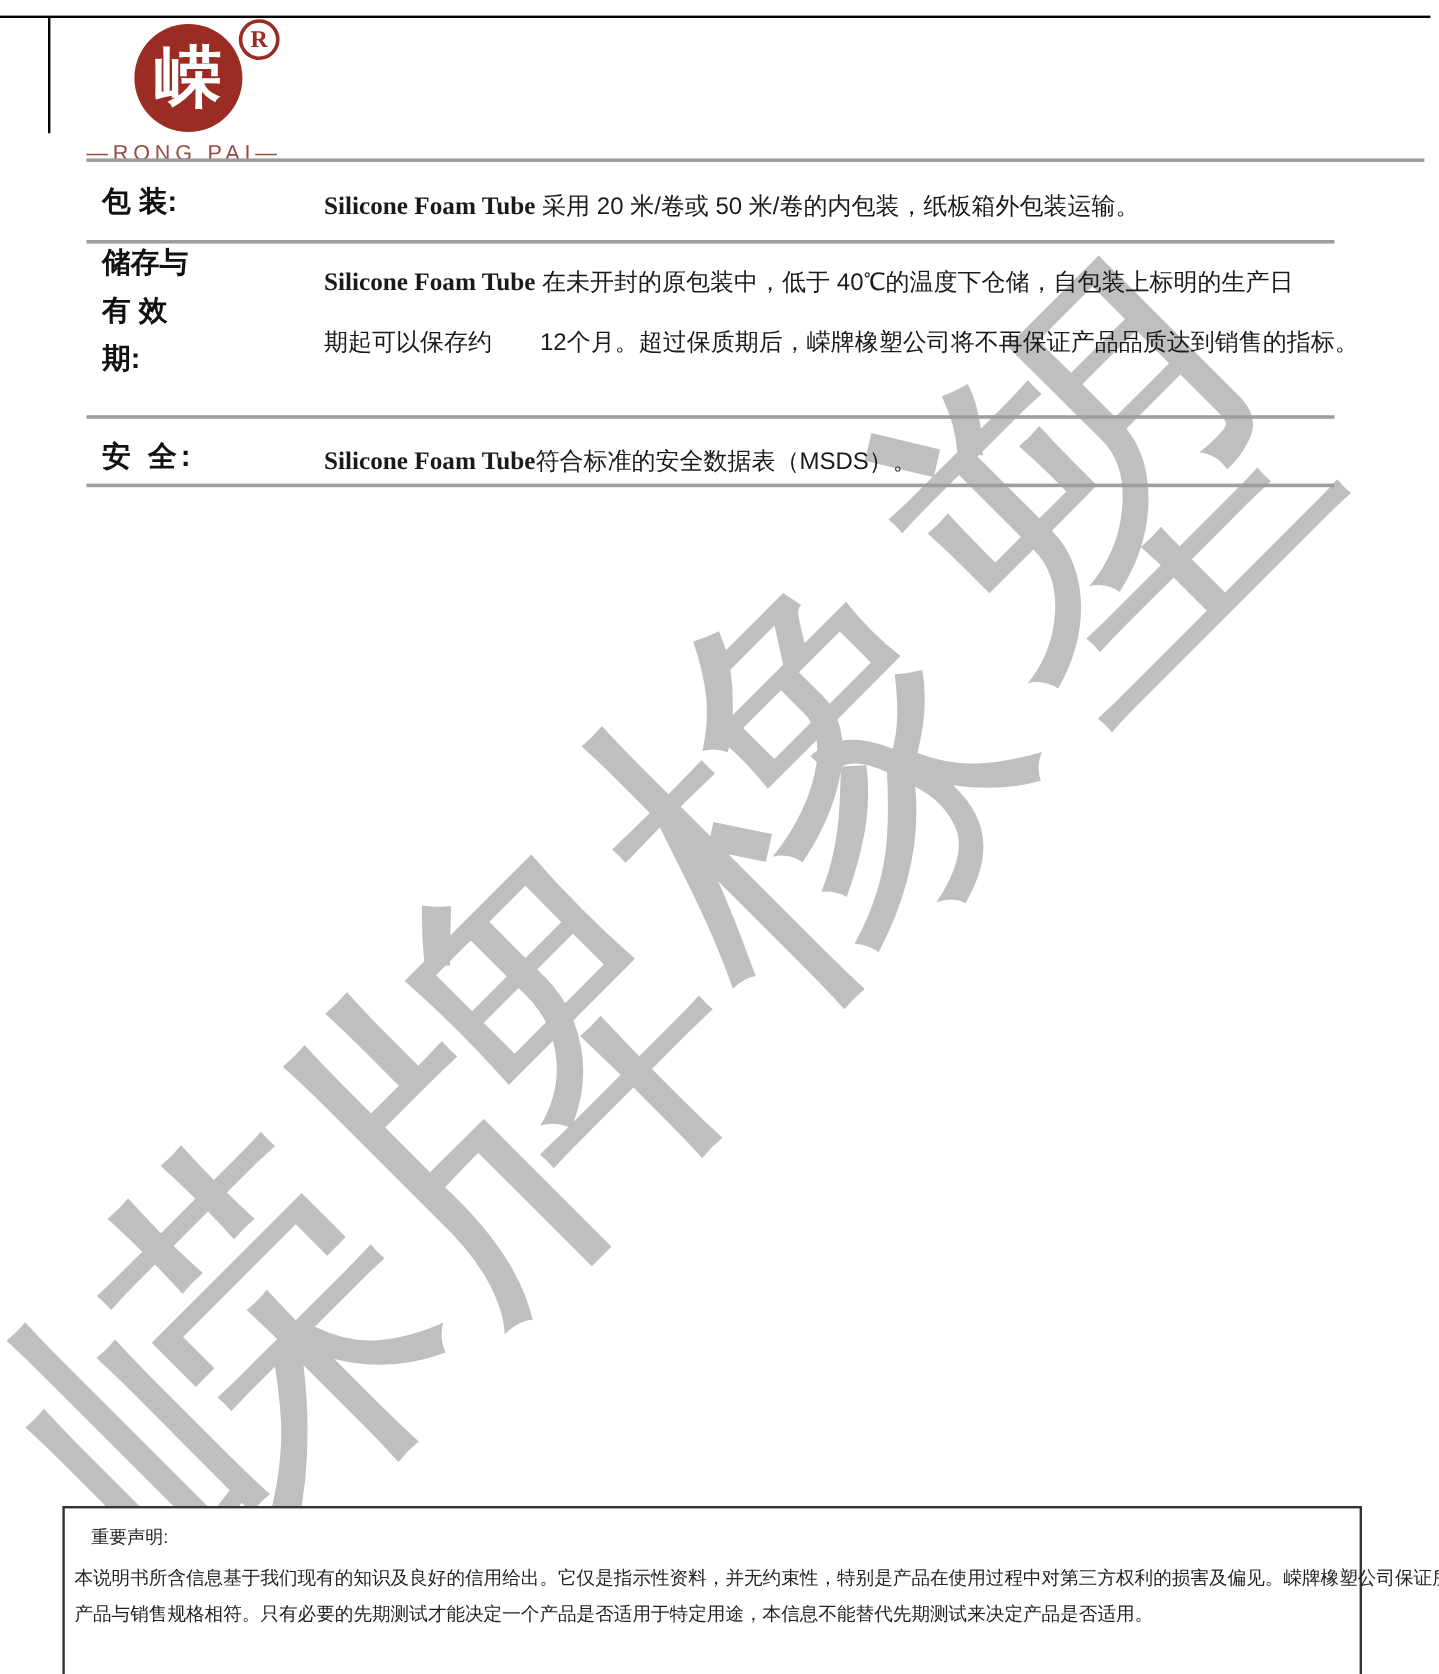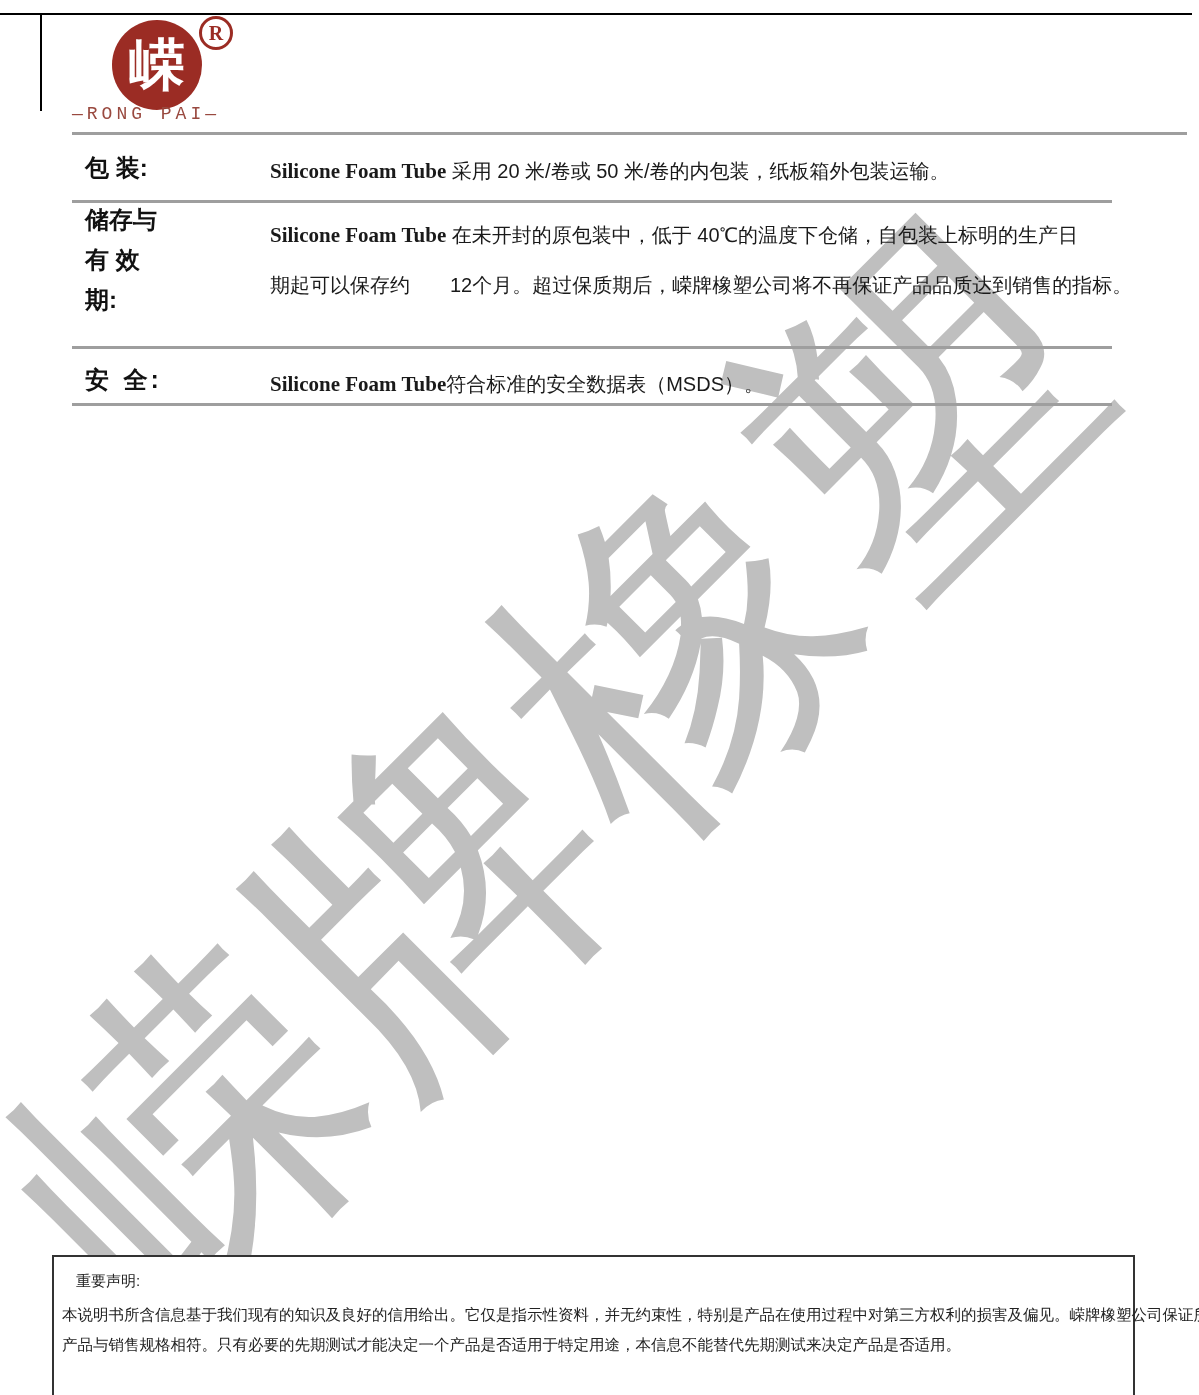--- a/index.html
+++ b/index.html
@@ -27,22 +27,22 @@
     color: #ffffff; font-size: 56px; font-weight: bold;
     font-family: "Liberation Serif", serif; line-height: 1;
   }
   .reg-mark {
     position: absolute; left: 199px; top: 16px; width: 34px; height: 34px;
     border: 3px solid #9b2c24; border-radius: 50%;
     display: flex; align-items: center; justify-content: center;
     color: #9b2c24; font-size: 20px; font-weight: bold; font-family: "Liberation Serif", serif;
   }
   .brand-name {
-    position: absolute; left: 72px; top: 104px; width: 180px;
-    color: #99493f; font-family: Liberation Mono, monospace;
+    position: absolute; left: 72px; top: 117px; width: 180px;
+    color: #99493f; font-family: Liberation Sans, sans-serif;
     font-size: 18px; letter-spacing: 4px; white-space: nowrap;
   }
 
   
   .sep { position: absolute; height: 3px; background: #9e9e9e; z-index: 2; }
   .sep-header { left: 72px; top: 132px; width: 1115px; }
   .sep-1 { left: 72px; top: 200px; width: 1040px; }
   .sep-2 { left: 72px; top: 346px; width: 1040px; }
   .sep-3 { left: 72px; top: 403px; width: 1040px; }
 

